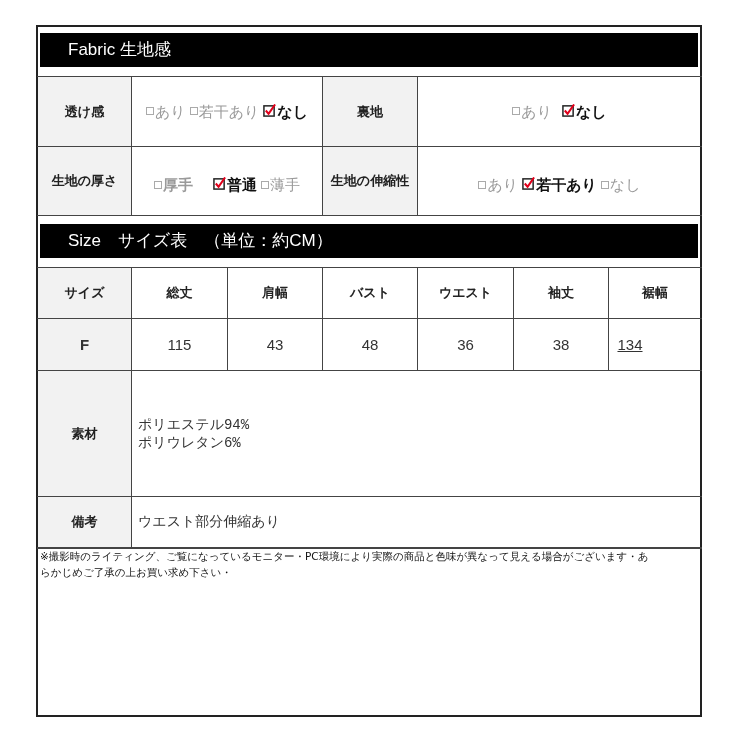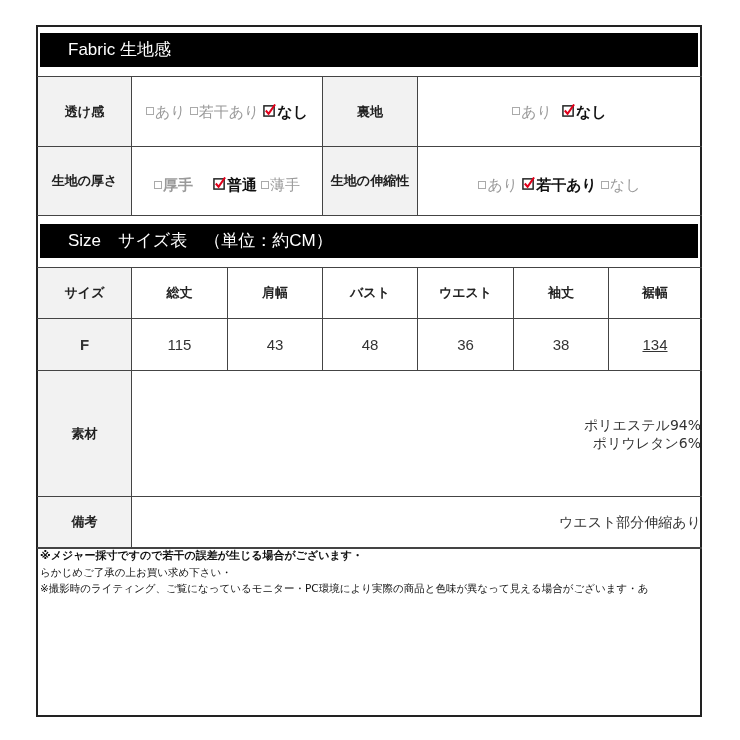--- a/index.html
+++ b/index.html
@@ -15,21 +15,21 @@
   .lbl { background: #f2f2f2; font-weight: bold; color: #222; }
   .hline { position: absolute; height: 1px; background: #444; }
   .vline { position: absolute; width: 1px; background: #444; }
   .opt { color: #9a9a9a; margin: 0 2px; white-space: nowrap; font-size: 15px; }
   .opt.sel { color: #111; font-weight: bold; }
   .box { display: inline-block; width: 6px; height: 6px; border: 1px solid #aaa; margin-right: 1px;
          vertical-align: middle; position: relative; top: -1px; }
   .cbox { display: inline-block; width: 13px; height: 13px; vertical-align: middle; position: relative; top: -2px; margin-right: 1px; }
   .num { font-family: "Liberation Sans", "DejaVu Sans", sans-serif; font-size: 15px; color: #333; }
   .mat { justify-content: flex-start; text-align: left; padding-left: 6px; font-size: 14px; color: #333;
-         flex-direction: column; align-items: flex-end; }
+         flex-direction: column; align-items: flex-start; font-family: Liberation Mono, monospace; }
   .notes { position: absolute; left: 40px; top: 548px; width: 660px; font-size: 10.5px; line-height: 16px; color: #111; }
   .notes div { white-space: nowrap; overflow: hidden; }
   .notes .first { font-weight: bold; font-size: 11px; }
 </style>
 </head>
 <body>
 
 <div class="frame"></div>
 
 <div class="bar" style="top:33px;">Fabric 生地感</div>
@@ -102,30 +102,29 @@
 <div class="cell" style="left:418px; top:268px; width:95px; height:50px; font-weight:bold;">ウエスト</div>
 <div class="cell" style="left:514px; top:268px; width:94px; height:50px; font-weight:bold;text-align:right;">袖丈</div>
 <div class="cell" style="left:609px; top:268px; width:92px; height:50px; font-weight:bold;">裾幅</div>
 
 <div class="cell lbl num" style="left:38px; top:319px; width:93px; height:51px; font-weight:bold;">F</div>
 <div class="cell num" style="left:132px; top:319px; width:95px; height:51px;">115</div>
 <div class="cell num" style="left:228px; top:319px; width:94px; height:51px;">43</div>
 <div class="cell num" style="left:323px; top:319px; width:94px; height:51px;">48</div>
 <div class="cell num" style="left:418px; top:319px; width:95px; height:51px;">36</div>
 <div class="cell num" style="left:514px; top:319px; width:94px; height:51px;">38</div>
-<div class="cell num" style="left:609px; top:319px; width:92px; height:51px;text-decoration:underline;">134</div>
+<div class="cell num" style="left:584px; top:319px; width:92px; height:51px;text-decoration:underline;">134</div>
 
 <div class="cell lbl" style="left:38px; top:371px; width:93px; height:125px;">素材</div>
 <div class="cell mat" style="left:132px; top:371px; width:569px; height:125px; justify-content:center;">
   <div>ポリエステル94%</div>
   <div>ポリウレタン6%</div>
 </div>
 
 <div class="cell lbl" style="left:38px; top:497px; width:93px; height:50px;">備考</div>
 <div class="cell mat" style="left:132px; top:497px; width:569px; height:50px; justify-content:center;">
   <div>ウエスト部分伸縮あり</div>
 </div>
 
 <div class="notes">
-  <div class="first">※メジャー採寸ですので若干の誤差が生じる場合がございます・</div>
+  <div>※撮影時のライティング、ご覧になっているモニター・PC環境により実際の商品と色味が異なって見える場合がございます・あ</div>
   <div>らかじめご了承の上お買い求め下さい・</div>
-  <div>※撮影時のライティング、ご覧になっているモニター・PC環境により実際の商品と色味が異なって見える場合がございます・あ</div>
 </div>
 
 </body></html>

